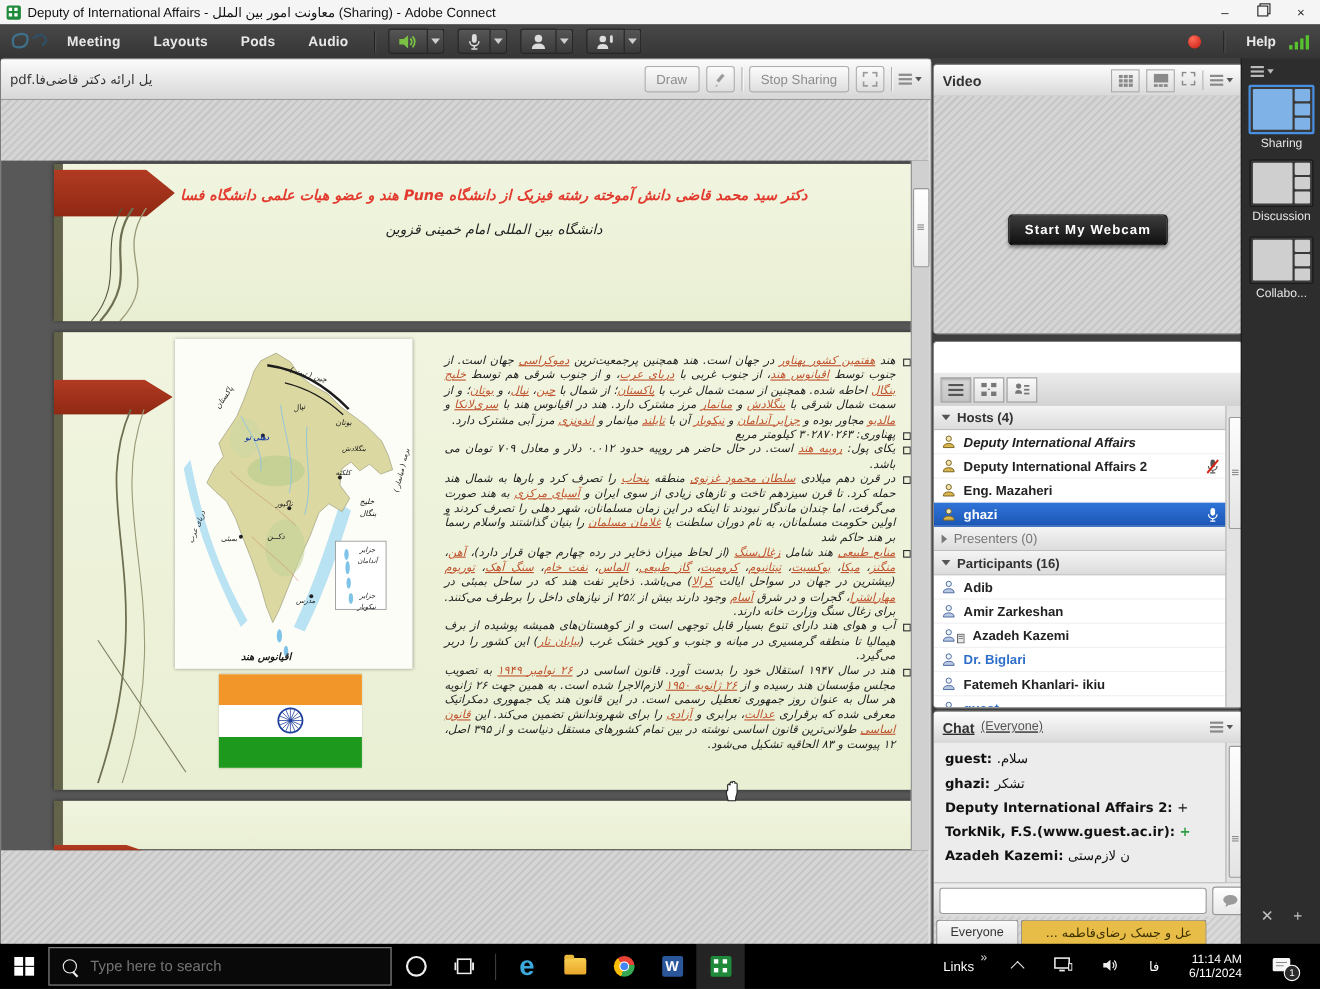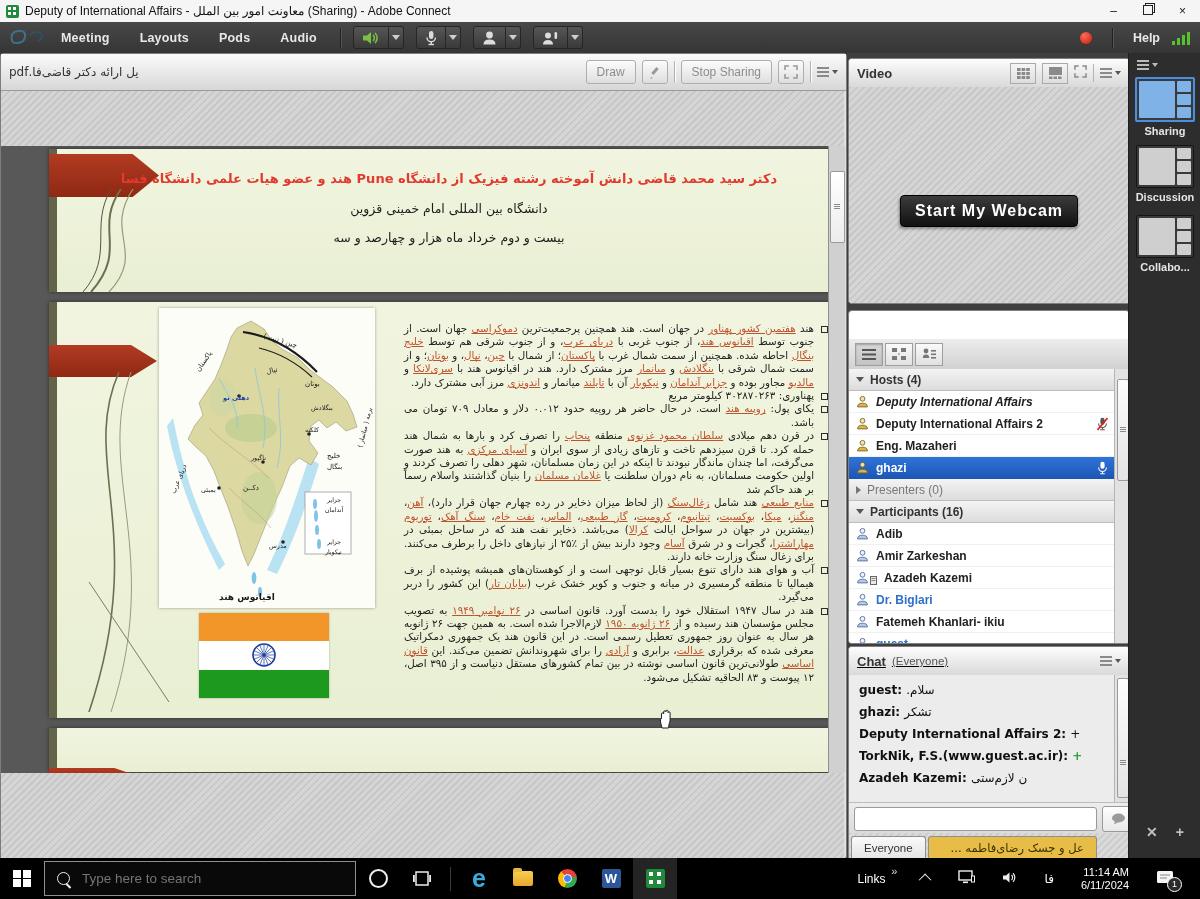--- a/index.html
+++ b/index.html
@@ -50,21 +50,21 @@
   .share-pod{left:0;top:53px;width:845px;height:805px;border:1px solid #7d7d7d;border-radius:4px;background:#e0e0e0;}
   .share-header{height:36px;background:linear-gradient(#fbfbfb,#d7d7d7);border-bottom:1px solid #9a9a9a;
                 display:flex;align-items:center;padding:0 8px;}
   .share-file{font-size:12px;color:#333;direction:rtl;text-align:left;unicode-bidi:plaintext;}
   .share-btns{margin-left:auto;display:flex;align-items:center;gap:6px;}
   .gbtn{height:22px;padding:0 10px;display:flex;align-items:center;justify-content:center;font-size:12px;color:#8c8c8c;
         background:linear-gradient(#fcfcfc,#dedede);border:1px solid #aeaeae;border-radius:3px;}
   .gbtn.icon{width:24px;padding:0;}
   .vsep{width:1px;height:22px;background:#b0b0b0;box-shadow:1px 0 0 #fff;}
   .share-body{position:absolute;left:0;top:37px;width:843px;height:791px;}
-  .doc-viewport{position:absolute;left:0;top:55px;width:843px;height:627px;background:#585858;overflow:hidden;}
+  .doc-viewport{position:absolute;left:0;top:55px;width:843px;height:627px;background:#585858;overflow:hidden;font-style:italic;}
   .doc-scroll{position:absolute;left:827px;top:55px;width:16px;height:627px;background:#d0d0d0;border-left:1px solid #8f8f8f;}
   .doc-thumb{position:absolute;left:1px;top:25px;width:13px;height:70px;background:linear-gradient(#ffffff,#ececec);
              border:1px solid #9a9a9a;border-radius:2px;}
   .grip{position:absolute;left:3px;top:31px;width:6px;}
   .grip i{display:block;height:1px;background:#8a8a8a;margin:1px 0;}
 
   .slide{position:absolute;left:48px;width:774px;background:linear-gradient(#f1f5e0,#e9efd3);
          border-left:8px solid #63634a;box-shadow:0 0 4px rgba(0,0,0,.5);}
   .banner{position:absolute;left:-8px;background:linear-gradient(#b23b22,#8f2813);
           clip-path:polygon(0 0,76% 0,100% 50%,76% 100%,0 100%);}
@@ -103,21 +103,21 @@
   .hand-tool{width:26px;height:23px;background:linear-gradient(#a9a9a9,#8d8d8d);border:1px solid #6f6f6f;border-radius:3px;
              display:flex;align-items:center;justify-content:center;box-shadow:inset 0 1px 2px rgba(0,0,0,.4);}
   .sync-btn{margin-left:auto;height:21px;padding:0 12px;display:flex;align-items:center;background:linear-gradient(#aFaFaF,#878787);
             border:1px solid #6a6a6a;border-radius:3px;color:#fff;font-size:11.5px;text-shadow:0 -1px 0 #555;}
 
   
   .video-pod{left:848px;top:58px;width:280px;height:244px;}
   .video-body{position:absolute;left:0;top:28px;right:0;bottom:0;}
   .webcam-btn{position:absolute;left:50%;top:108px;transform:translateX(-50%);
               background:linear-gradient(#3c3c3c,#111);border:1px solid #000;border-radius:4px;color:#fff;
-              font-weight:bold;font-size:16px;letter-spacing:1px;padding:6px 14px;white-space:nowrap;box-shadow:0 2px 3px rgba(0,0,0,.35);}
+              font-weight:bold;font-size:12px;letter-spacing:1px;padding:6px 14px;white-space:nowrap;box-shadow:0 2px 3px rgba(0,0,0,.35);}
   .vbtn{width:24px;height:19px;border:1px solid #aaa;background:linear-gradient(#f6f6f6,#ddd);
         display:flex;align-items:center;justify-content:center;}
 
   
   .att-pod{left:848px;top:310px;width:280px;height:332px;}
   .att-toolbar{position:absolute;left:0;top:28px;width:100%;height:30px;background:linear-gradient(#ececec,#d2d2d2);
                border-bottom:1px solid #a8a8a8;display:flex;align-items:center;gap:2px;padding:0 6px;}
   .tog{width:26px;height:21px;border:1px solid #9e9e9e;background:linear-gradient(#fafafa,#e0e0e0);
        display:flex;align-items:center;justify-content:center;}
   .tog.active{background:linear-gradient(#d8d8d8,#c4c4c4);box-shadow:inset 0 1px 2px rgba(0,0,0,.25);}
@@ -147,21 +147,21 @@
   .bubble-btn{width:30px;height:24px;border:1px solid #999;border-radius:3px;background:linear-gradient(#fff,#e8e8e8);
               display:flex;align-items:center;justify-content:center;}
   .chat-tabs{position:absolute;left:0;top:186px;width:100%;height:26px;display:flex;align-items:flex-end;
              background:repeating-linear-gradient(135deg,#cdcdcd 0 2px,#dadada 2px 5px);}
   .tab{height:22px;display:flex;align-items:center;padding:0 12px;font-size:11.5px;border:1px solid #8f8f8f;border-bottom:none;
        border-radius:3px 3px 0 0;margin-left:2px;}
   .tab.active{background:linear-gradient(#fafafa,#e3e3e3);color:#333;}
   .tab.alert{background:#e7bd47;color:#3c2f00;padding-left:22px;}
 
   
-  .strip{left:1128px;top:53px;width:72px;height:805px;background:#2d2d2d;border-left:1px solid #1d1d1d;font-weight:bold;}
+  .strip{left:1128px;top:53px;width:72px;height:805px;background:#2d2d2d;border-left:1px solid #1d1d1d;}
   .strip-top{position:absolute;left:0;top:2px;width:100%;height:20px;display:flex;align-items:center;justify-content:space-between;padding:0 8px;}
   .lay{position:absolute;left:0;width:100%;text-align:center;color:#e5e5e5;font-size:11px;}
   .thumb{width:52px;height:37px;margin:0 auto;background:#3a3a3a;border:1px solid #141414;border-radius:2px;
          position:relative;padding:2px;display:grid;grid-template-columns:1fr 14px;gap:2px;}
   .thumb .main{background:#cfcfcf;border-radius:1px;}
   .thumb .side{display:grid;grid-template-rows:1fr 1fr 1fr;gap:2px;}
   .thumb .side i{background:#cfcfcf;border-radius:1px;}
   .thumb.sel{border:2px solid #4a90e2;}
   .thumb.sel .main,.thumb.sel .side i{background:#7fb2e6;}
   .lay-label{margin-top:3px;}
@@ -324,21 +324,20 @@
 
         <div class="slide" style="top:3px;height:143px;">
           <div class="banner" style="top:5px;width:110px;height:43px;"></div>
           <svg class="deco" style="left:6px;top:40px" width="120" height="103" viewBox="0 0 120 103">
             <path d="M58 0 C30 40 66 60 28 103" stroke="#6e6e50" stroke-width="2" fill="none"></path>
             <path d="M70 0 C40 45 84 62 46 103" stroke="#9a9a78" stroke-width="1.2" fill="none"></path>
             <path d="M48 0 C26 38 52 66 20 103" stroke="#55553e" stroke-width="1" fill="none"></path>
           </svg>
           <div class="s1-line s1-title fa" style="top:22px">دکتر سید محمد قاضی دانش آموخته رشته فیزیک از دانشگاه Pune  هند و عضو هیات علمی دانشگاه فسا</div>
           <div class="s1-line fa" style="top:52px">دانشگاه بین المللی امام خمینی قزوین</div>
-          <div class="s1-line fa" style="top:81px">بیست و دوم خرداد ماه هزار و چهارصد و سه</div>
         </div>
 
         <div class="slide" style="top:156px;height:416px;">
           <div class="banner" style="top:43px;width:108px;height:32px;"></div>
           <svg class="deco" style="left:2px;top:70px" width="140" height="340" viewBox="0 0 140 340">
             <path d="M60 0 C20 90 90 160 30 340" stroke="#6e6e50" stroke-width="1.6" fill="none"></path>
             <path d="M72 0 C36 100 104 180 52 340" stroke="#9a9a78" stroke-width="1" fill="none"></path>
             <path d="M30 210 L110 330" stroke="#7c7c5e" stroke-width="1" fill="none"></path>
           </svg>
 

